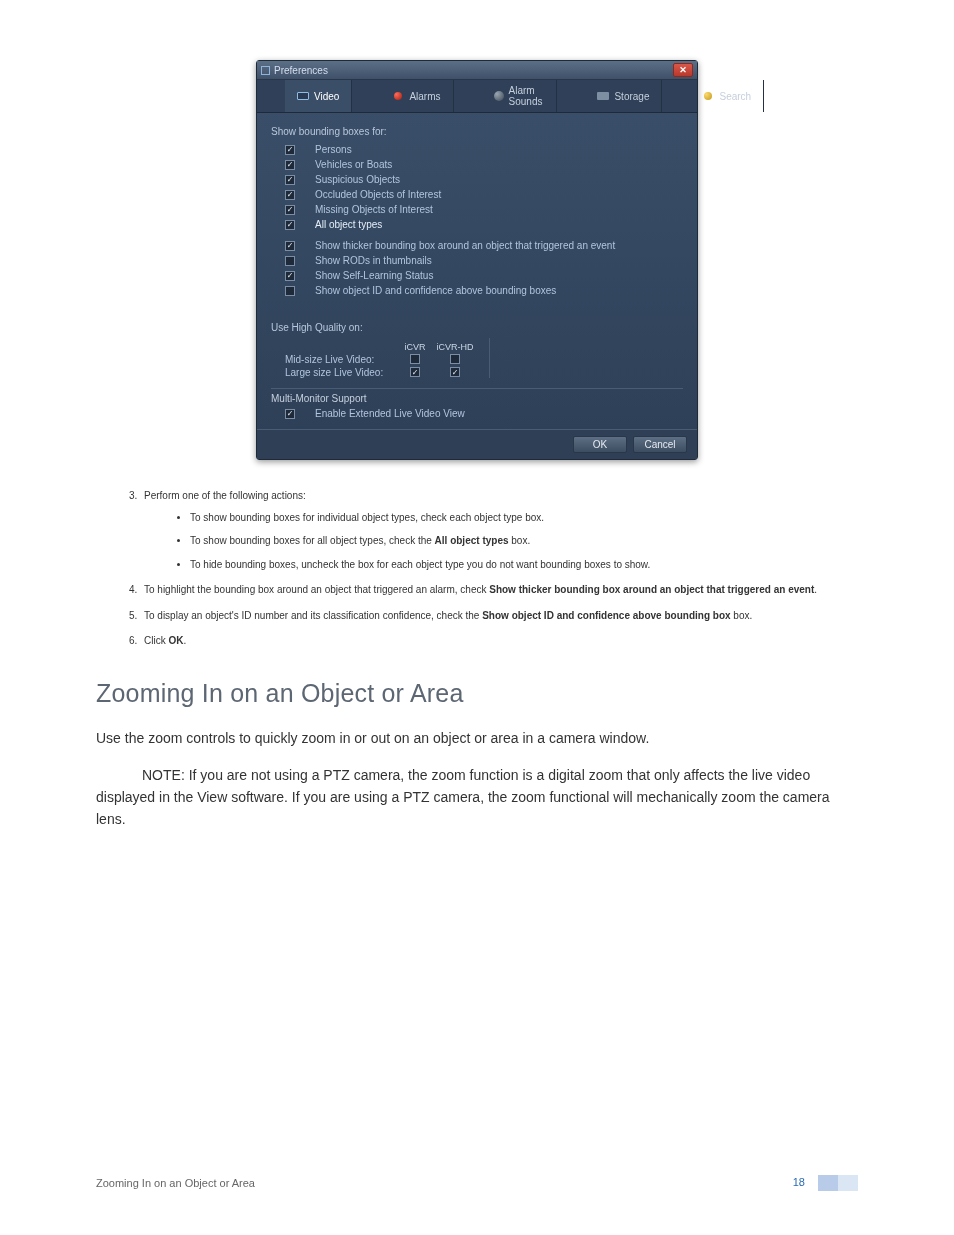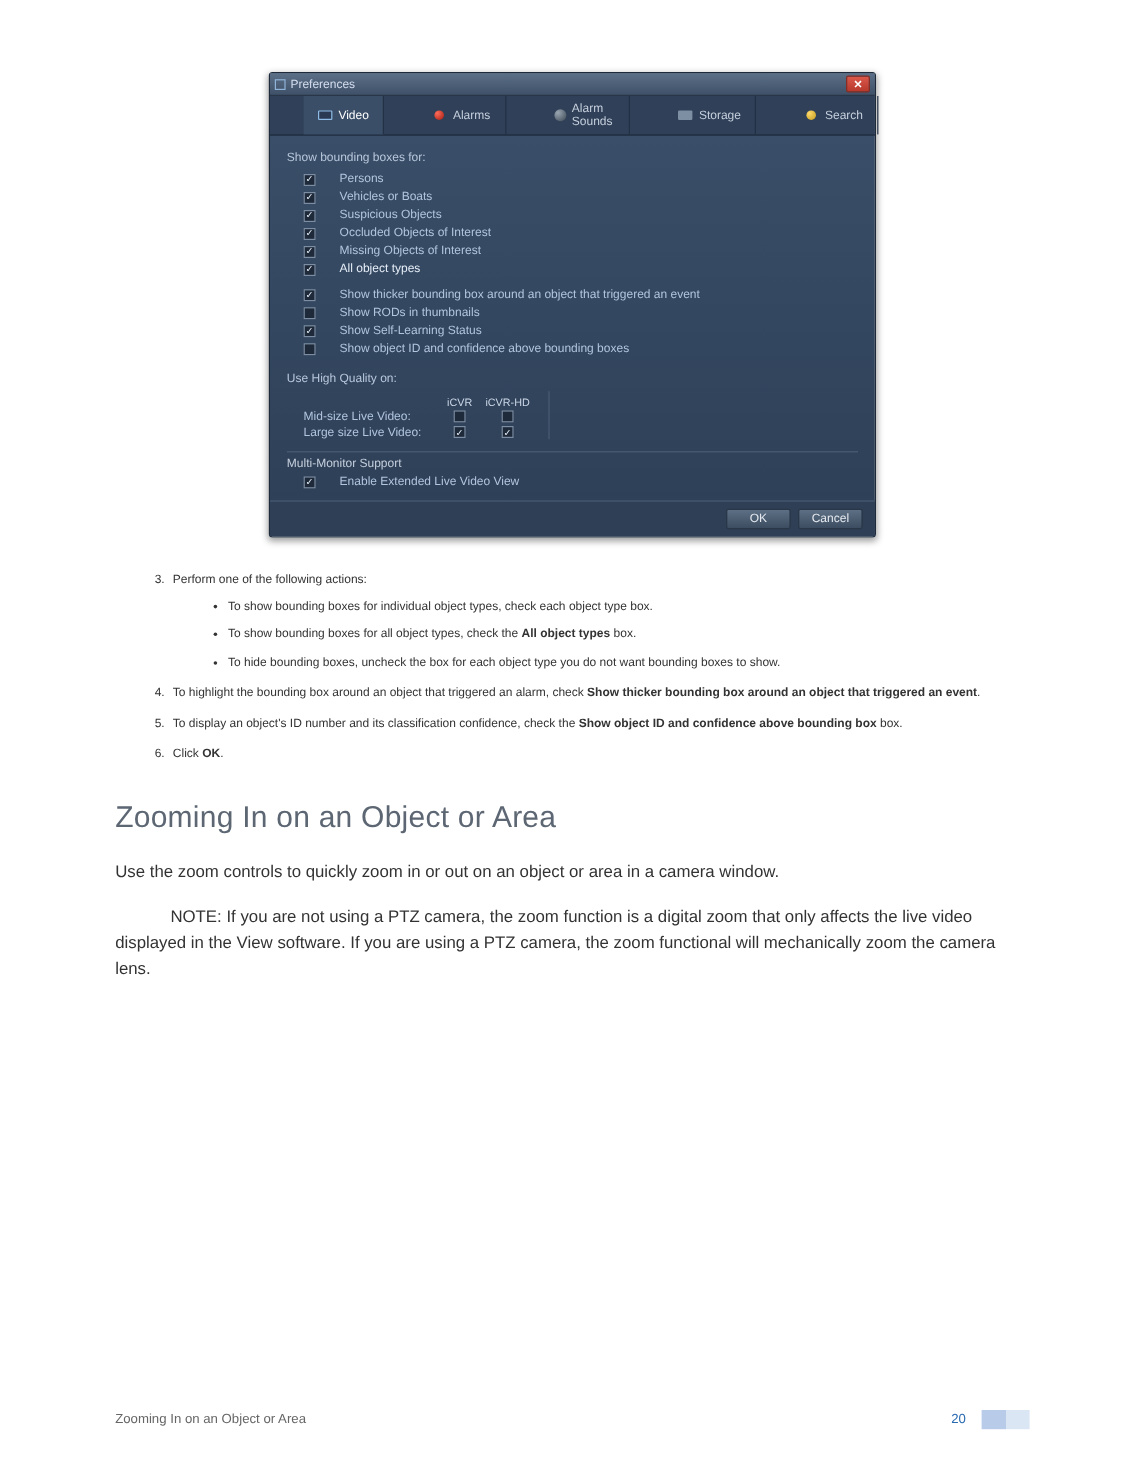--- a/index.html
+++ b/index.html
@@ -8,21 +8,21 @@
     height: 1235px;
     background: #fff;
     font-family: Arial, Helvetica, sans-serif;
     color: #333;
     position: relative;
   }
   .page-content { padding: 60px 96px 40px 96px; }
   
   .dialog-wrap { display: flex; justify-content: center; margin-bottom: 28px; }
   .dialog {
-    width: 506px;
+    width: 442px;
     background: linear-gradient(#3b506b, #2d3f56);
     border: 1px solid #1e2a3a;
     border-radius: 3px;
     box-shadow: 0 2px 6px rgba(0,0,0,.4);
     font-size: 10px;
     color: #cfd8e3;
   }
   .titlebar {
     display: flex; align-items: center;
     background: linear-gradient(#5b6f86, #3f5168);
@@ -241,21 +241,21 @@
           <div class="ck-row unindent">
               <span class="ck on"></span>
               <span>Show Self-Learning Status</span>
             </div>
           <div class="ck-row unindent">
               <span class="ck"></span>
               <span>Show object ID and confidence above bounding boxes</span>
             </div>
         </div>
 
-        <div class="section-label" style="margin-top:12px;">Use High Quality on:</div>
+        <div class="section-label" style="margin-top:24px;">Use High Quality on:</div>
         <div>
           <div class="quality-grp">
             <div class="q-table">
               <div class="q-head">
                 <div class="q-spacer"></div>
                 <div class="q-col">iCVR</div>
                 <div class="q-col">iCVR-HD</div>
               </div>
               <div class="q-row">
                 <div class="q-label">Mid-size Live Video:</div>
@@ -309,16 +309,16 @@
   </ol>
 
   <h2 class="section-heading">Zooming In on an Object or Area</h2>
   <p class="body-text">Use the zoom controls to quickly zoom in or out on an object or area in a camera window.</p>
   <p class="body-text"><span class="note-lead">NOTE:</span><span> If you are not using a PTZ camera, the zoom function is a digital zoom that only affects the live video displayed in the View software. If you are using a PTZ camera, the zoom functional will mechanically zoom the camera lens.</span></p>
 </div>
 
 <div class="page-footer">
   <span>Zooming In on an Object or Area</span>
   <span>
-    <span class="pn">20</span>
+    <span class="pn">18</span>
     <span class="brand-block"></span>
   </span>
 </div>
 
 </body></html>

